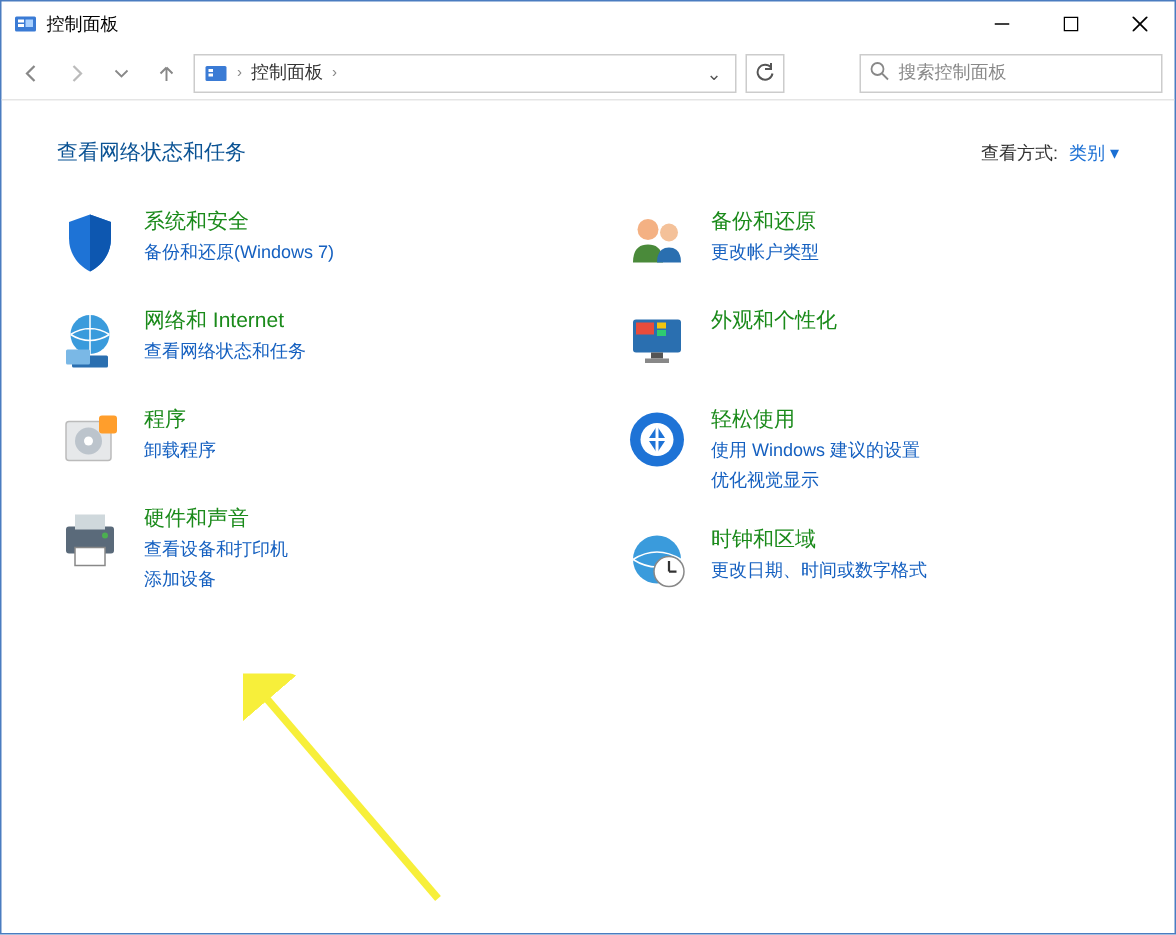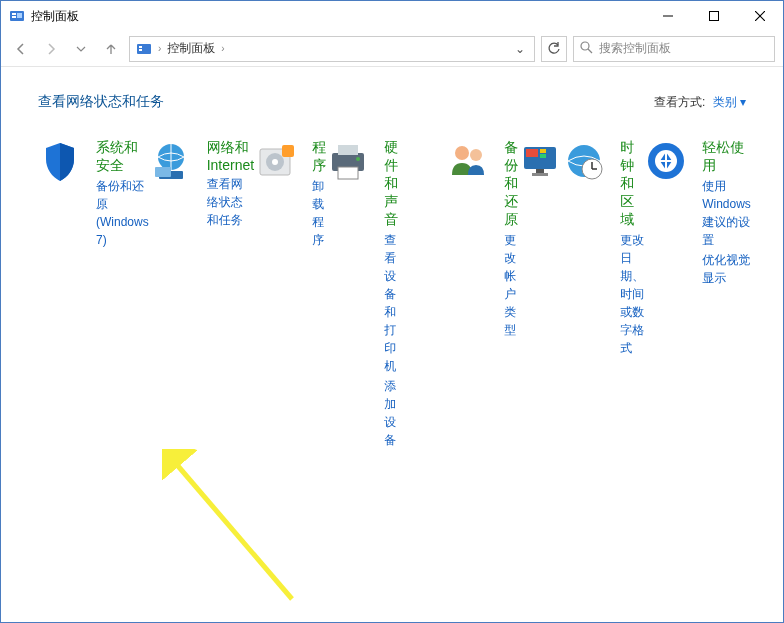--- a/index.html
+++ b/index.html
@@ -10,31 +10,31 @@
   .titlebar .title { font-size: 12px; color: #000; flex: 1; }
   .titlebar .controls { display: flex; }
   .titlebar .controls .btn { width: 46px; height: 30px; display: flex; align-items: center; justify-content: center; font-size: 14px; color: #000; cursor: default; }
   .titlebar .controls .btn.close svg { width: 10px; height: 10px; }
 
   .navbar { height: 36px; display: flex; align-items: center; padding: 0 8px; gap: 6px; border-bottom: 1px solid #e5e5e5; }
   .navbtn { width: 24px; height: 24px; display:flex; align-items:center; justify-content:center; color:#777; }
   .addr { flex:1; height: 26px; border:1px solid #ccc; display:flex; align-items:center; padding:0 6px; gap:6px; font-size:12px; color:#333; }
   .addr .cpicon { width:16px; height:16px; }
   .addr .chev { color:#888; font-size:10px; }
-  .searchbox { width: 202px; height:26px; border:1px solid #ccc; display:flex; align-items:center; padding:0 6px; gap:6px; color:#888; font-size:12px; }
+  .searchbox { width: 202px; height:26px; border:1px solid #ccc; display:flex; align-items:center; padding:0 6px; gap:6px; color:#888; font-size:12px;margin-left:44px; }
   .refresh { width:26px; height:26px; border:1px solid #ccc; display:flex; align-items:center; justify-content:center; color:#555; }
 
   .content { position:absolute; top:68px; left:1px; right:1px; bottom:1px; padding: 24px 36px; overflow:auto; }
   .header-row { display:flex; justify-content:space-between; align-items:center; margin-bottom: 28px; }
   .header-row .h { color:#0b5394; font-size:14px; }
   .viewmode { font-size:12px; color:#333; }
   .viewmode a { color:#1a6fd4; text-decoration:none; margin-left:4px;margin-top:12px; }
 
   .columns { display:flex; gap: 48px; }
-  .col { flex:1; display:flex; flex-direction:row; }
+  .col { flex:1; display:flex; flex-direction:column; gap: 22px; }
   .item { display:flex; gap:14px; }
   .item .pic { width:44px; height:44px; flex-shrink:0; }
   .item .txt { display:flex; flex-direction:column; gap:2px; }
   .item .cat { color:#1a8a1a; font-size:14px; font-weight:400; cursor:pointer; }
   .item .link { color:#1560c0; font-size:12px; cursor:pointer; line-height:1.5; }
 
   .dropdown-chev { width:16px; text-align:center; color:#555; }
 
   
   .arrow { position:absolute; left:160px; top:380px; width:160px; height:160px; pointer-events:none; }
@@ -215,51 +215,54 @@
         <div class="pic">
           <svg viewBox="0 0 44 44">
               <rect x="6" y="8" width="32" height="22" rx="2" fill="#2a6fb0"></rect>
               <rect x="8" y="10" width="12" height="8" fill="#e74c3c"></rect>
               <rect x="22" y="10" width="6" height="4" fill="#f1c40f"></rect>
               <rect x="22" y="15" width="6" height="4" fill="#2ecc71"></rect>
               <rect x="18" y="30" width="8" height="4" fill="#555"></rect>
               <rect x="14" y="34" width="16" height="3" fill="#888"></rect>
             </svg>
         </div>
+        <div class="txt">
+          <span class="cat">外观和个性化</span>
+        </div>
+      </div>
+
+      <div class="item">
+        <div class="pic">
+          <svg viewBox="0 0 44 44">
+              <circle cx="22" cy="22" r="18" fill="#1e73d6"></circle>
+              <circle cx="22" cy="22" r="11" fill="#fff"></circle>
+              <path d="M22 13 L28 22 L22 31 L16 22 Z" fill="#1e73d6"></path>
+              <path d="M22 13 L22 31 M16 22 L28 22" stroke="#fff" stroke-width="2"></path>
+            </svg>
+        </div>
+        <div class="txt">
+          <span class="cat">轻松使用</span>
+          <span class="link">使用 Windows 建议的设置</span>
+          <span class="link">优化视觉显示</span>
+        </div>
       </div>
 
       <div class="item">
         <div class="pic">
           <svg viewBox="0 0 44 44">
               <circle cx="22" cy="22" r="16" fill="#3a9bdc"></circle>
               <path d="M6 22 Q22 12 38 22 M6 22 Q22 32 38 22" stroke="#fff" fill="none"></path>
               <circle cx="30" cy="30" r="10" fill="#fff" stroke="#888"></circle>
               <line x1="30" y1="30" x2="30" y2="23" stroke="#333" stroke-width="1.5"></line>
               <line x1="30" y1="30" x2="35" y2="30" stroke="#333" stroke-width="1.5"></line>
             </svg>
         </div>
         <div class="txt">
           <span class="cat">时钟和区域</span>
           <span class="link">更改日期、时间或数字格式</span>
-        </div>
-      </div>
-
-      <div class="item">
-        <div class="pic">
-          <svg viewBox="0 0 44 44">
-              <circle cx="22" cy="22" r="18" fill="#1e73d6"></circle>
-              <circle cx="22" cy="22" r="11" fill="#fff"></circle>
-              <path d="M22 13 L28 22 L22 31 L16 22 Z" fill="#1e73d6"></path>
-              <path d="M22 13 L22 31 M16 22 L28 22" stroke="#fff" stroke-width="2"></path>
-            </svg>
-        </div>
-        <div class="txt">
-          <span class="cat">轻松使用</span>
-          <span class="link">使用 Windows 建议的设置</span>
-          <span class="link">优化视觉显示</span>
         </div>
       </div>
 
     </div>
   </div>
 
   <svg class="arrow" viewBox="0 0 160 160">
     <defs>
       <marker id="ah" markerWidth="10" markerHeight="10" refX="2" refY="5" orient="auto">
         <path d="M0 0 L10 5 L0 10 Z" fill="#f7ef3a"></path>

